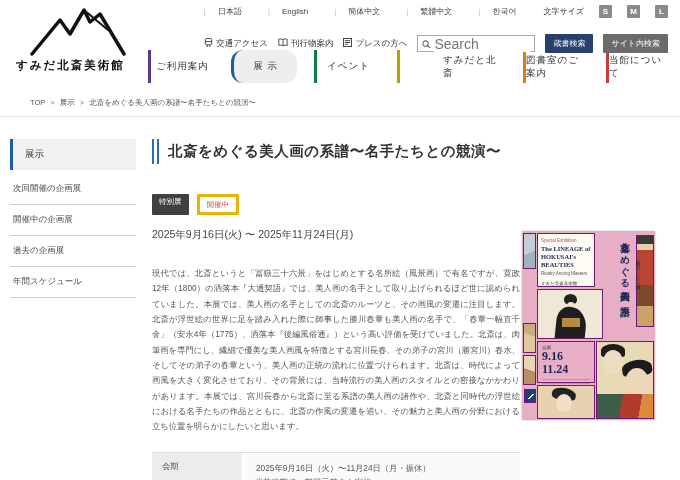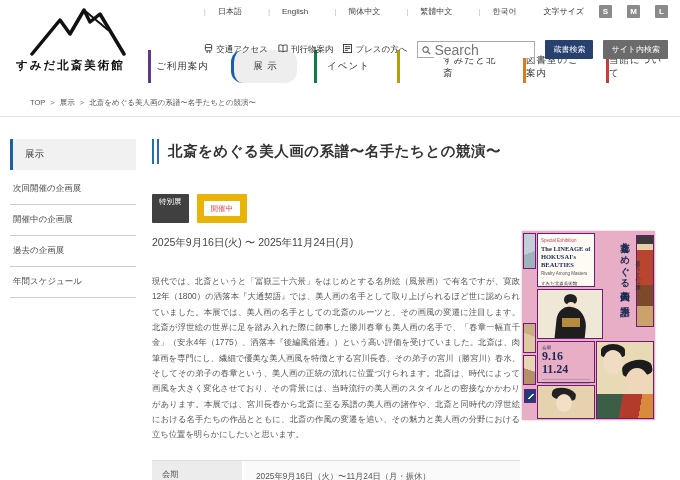--- a/index.html
+++ b/index.html
@@ -14,21 +14,21 @@
 
   .util { position:absolute; right:12px; top:5px; text-align:right; }
   .lang-row { display:flex; align-items:center; justify-content:space-between; gap:12px; font-size:8px; color:#444; }
   .lang-item { padding:0 7px; cursor:pointer; }
   .lang-item::before { content:"|"; color:#bbb; padding-right:12px; }
   .lang-item:last-of-type::after { content:"|"; color:#bbb; padding-left:12px; }
   .fs-label { margin-left:8px; font-size:8px; color:#333; }
   .fs-btn { display:inline-flex; align-items:center; justify-content:center; width:13px; height:13px;
     background:#8a8a8a; color:#fff; font-size:8px; font-weight:bold; margin-left:3px; border-radius:1px; cursor:pointer; }
 
-  .tool-row { display:flex; align-items:center; justify-content:flex-end; margin-top:22px; gap:10px; }
+  .tool-row { display:flex; align-items:center; justify-content:flex-end; margin-top:16px; gap:10px; }
   .quick-link { display:flex; align-items:center; gap:3px; font-size:8.5px; color:#333; cursor:pointer; }
   .search-box { display:flex; align-items:center; border:1px solid #aaa; background:#fff; height:17px; width:118px; padding:0 4px; gap:3px; }
   .search-box input { border:none; outline:none; width:100%; font-size:14px; color:#333; font-family:inherit; }
   .util-btn { font-size:8px; color:#fff; padding:4px 8px; border-radius:1px; cursor:pointer; white-space:nowrap; }
   .util-btn.navy { background:#27406e; }
   .util-btn.gray { background:#6b6b6b; }
 
   
   .nav { display:flex; margin:4px 0 0 148px; width:524px; height:33px;gap:17px; }
   .nav-item { flex:1; display:flex; align-items:center; justify-content:center; border-left:3px solid #999;
@@ -49,21 +49,21 @@
   .side-list li { padding:9px 3px; font-size:8.5px; color:#444; border-bottom:1px solid #ccc; cursor:pointer; }
   .side-list li:first-child { margin-top:4px; }
 
   .main { width:368px; flex-shrink:0; }
   .page-title { border-left:2px solid #2b6cb0; padding-left:3px; }
   .page-title > span { display:block; border-left:2px solid #2b6cb0; padding:3px 0 3px 9px;
     font-size:14.5px; font-weight:bold; letter-spacing:0.5px; color:#333; }
   .badge-row { margin-top:30px; display:flex; gap:8px; }
   .badge { font-size:7.5px; padding:2.5px 7px; border-radius:1px; }
   .badge.filled { background:#404040; color:#fff; }
-  .badge.outline { background:#fff; border:7px solid #eab308; color:#d43c3c; }
+  .badge.outline { background:#fff; border:3px solid #eab308; color:#d43c3c; }
   .date-range { margin-top:13px; font-size:10.5px; color:#444; }
   .desc { margin-top:24px; font-size:8.3px; line-height:1.85; color:#555; text-align:justify; }
 
   .info-table { margin-top:17px; border-top:1px solid #ddd; }
   .info-row { display:flex; border-bottom:1px solid #ddd; }
   .info-label { width:92px; flex-shrink:0; background:#ececec; border-right:2px solid #fff; padding:8px 10px; font-size:8.3px; color:#555; }
   .info-value { flex:1; background:#fafafa; padding:8px 12px; font-size:8.3px; line-height:1.7; color:#555; }
 
   
   .poster-col { width:136px; flex-shrink:0; margin-left:2px; margin-top:92px; }

